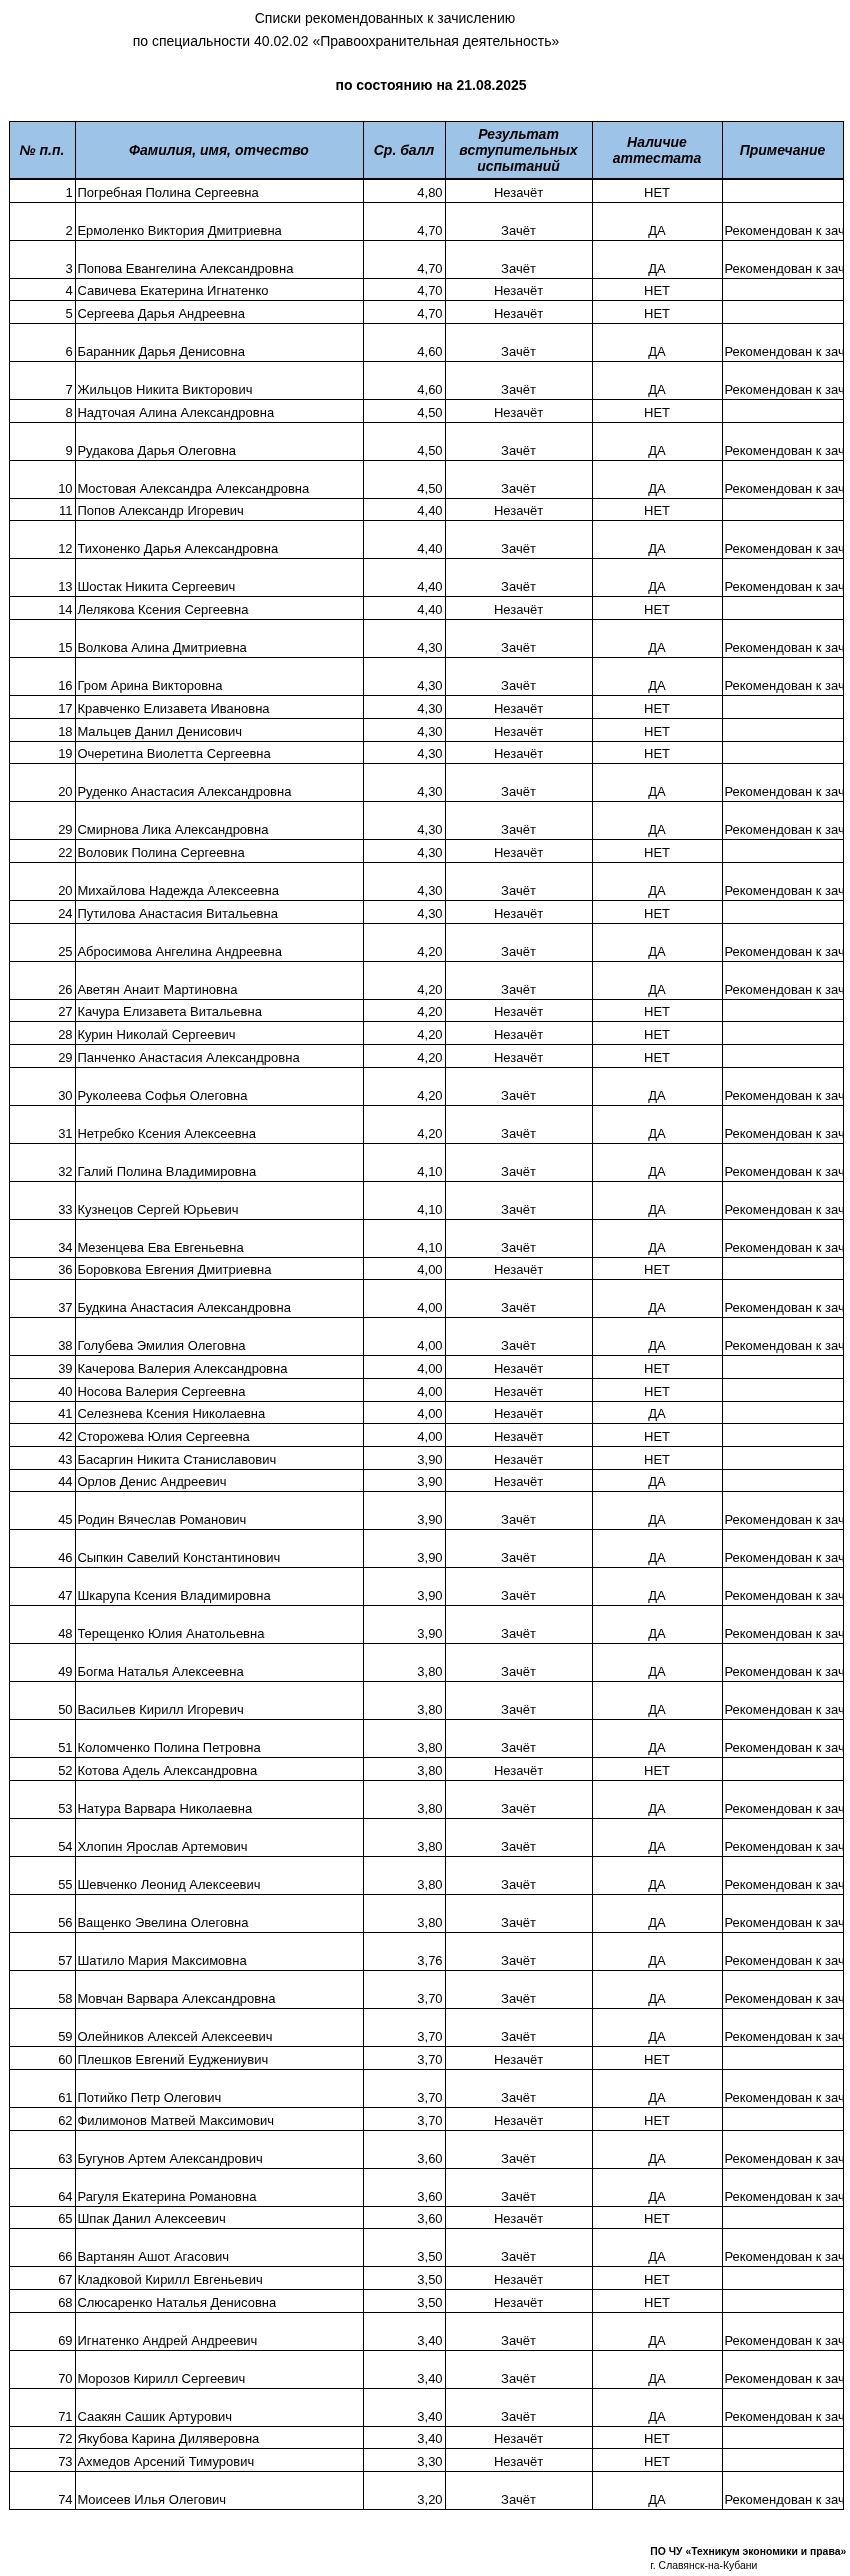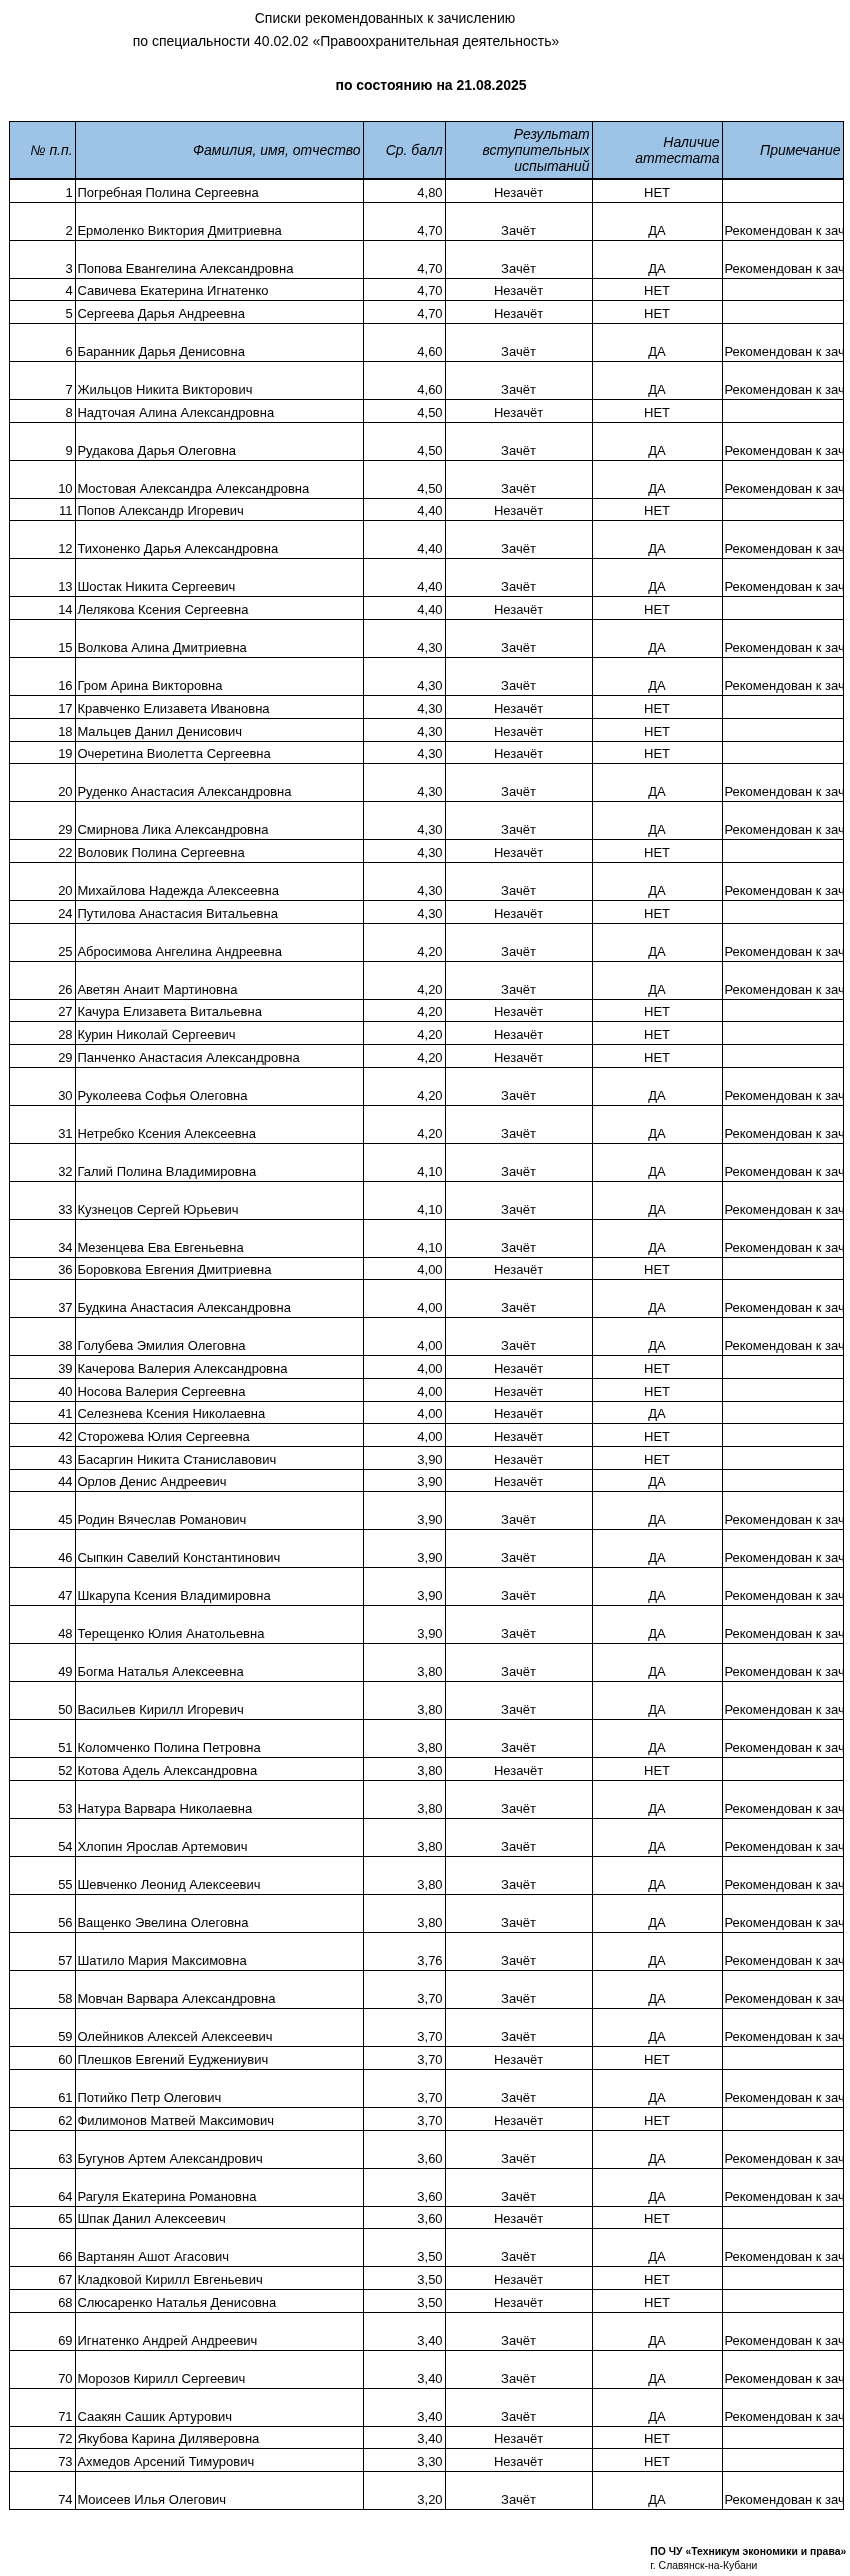--- a/index.html
+++ b/index.html
@@ -19,24 +19,24 @@
     font-size: 13px;
   }
   table.list col.c-num { width: 66px; }
   table.list col.c-name { width: 288px; }
   table.list col.c-score { width: 82px; }
   table.list col.c-result { width: 147px; }
   table.list col.c-cert { width: 130px; }
   table.list col.c-note { width: 121px; }
 
   table.list th {
-    background: #9dc3e6; font-style: italic; font-weight: normal;
+    background: #9dc3e6; font-style: italic; font-weight: bold;
     font-size: 14px; height: 56px; line-height: 16px;
     border: 0.9px solid #000; border-bottom: 2.8px double #000;
-    padding: 0 1.9px; text-align: right; vertical-align: middle;
+    padding: 0 1.9px; text-align: center; vertical-align: middle;
   }
   table.list td {
     border: 0.9px solid #000; padding: 0 1.9px; vertical-align: bottom;
     line-height: 18px; white-space: nowrap; overflow: hidden;
   }
   tr.single td { height: 21.7px; }
   tr.double td { height: 37px; }
   td.num { text-align: right; padding-right: 0.9px; }
   td.name { text-align: left; padding-left: 1.9px; }
   td.score { text-align: right; padding-right: 1.9px; }

